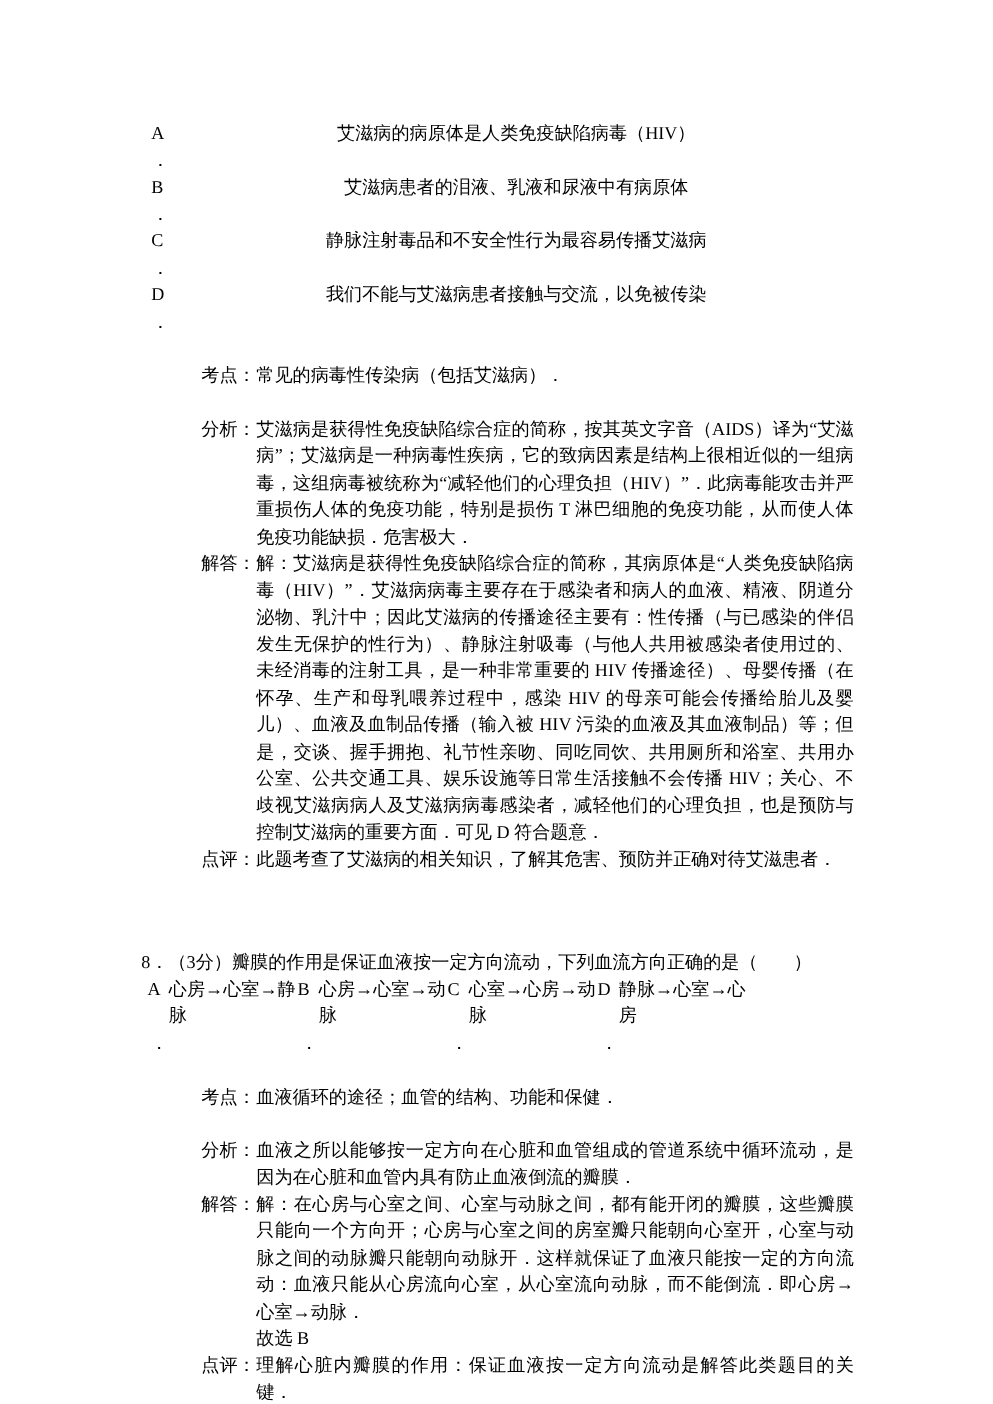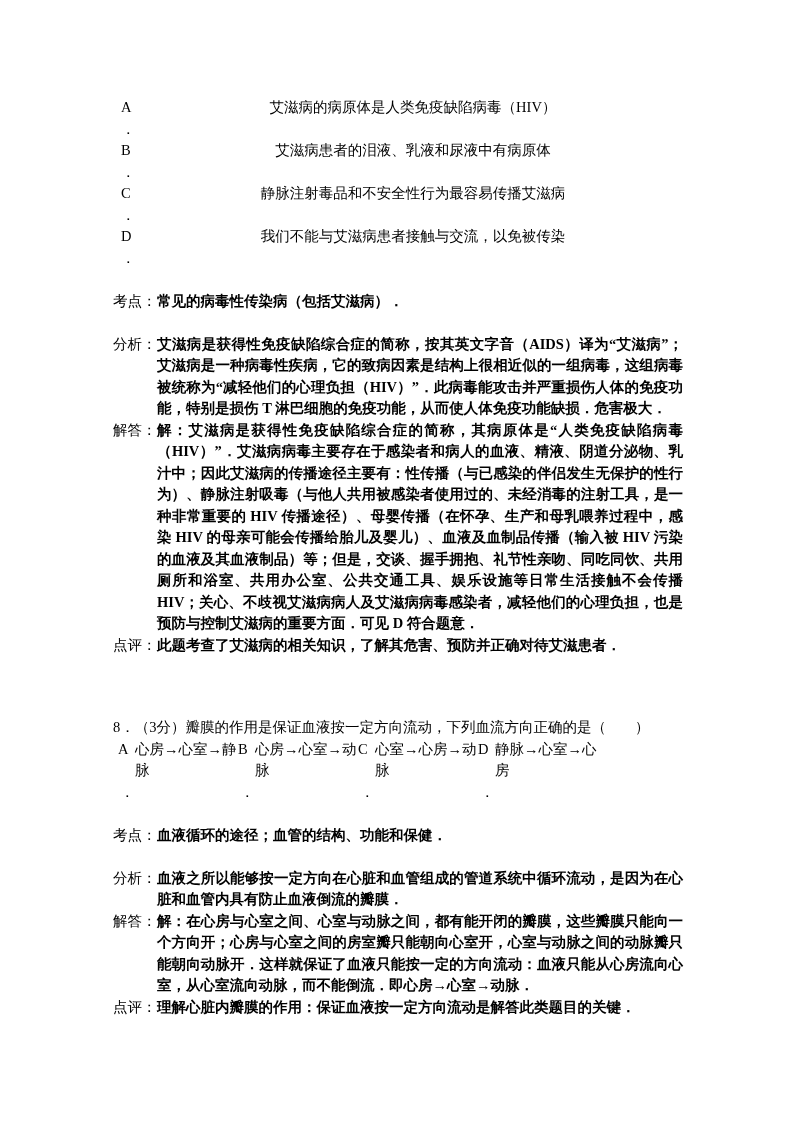--- a/index.html
+++ b/index.html
@@ -20,23 +20,23 @@
     top: 97px;
     width: 570px;
   }
   
   .opt-line { display: flex; }
   .opt-letter { flex: none; width: 30px; padding-left: 8px; box-sizing: border-box; }
   .opt-text { flex: 1; text-align: center; }
   .dot-line { padding-left: 8px; height: 21.5px; }
   
   .sec { display: flex; }
-  .sec-label { flex: none; width: 44px; }
+  .sec-label { flex: none; width: 44px; margin-left: 48px; }
   .sec-body { flex: 1; text-align: justify; }
-  .sec-body p { margin: 0; font-weight: bold; }
+  .sec-body p { margin: 0; }
   .gap1 { margin-top: 21.5px; }
   .gap2 { margin-top: 61px; }
   
   .q-title { }
   .q8-opts { display: flex; padding-left: 5px; }
   .q8-opt { flex: none; width: 120px; display: flex; }
   .q8-opt .l { flex: none; width: 17px; }
   .q8-dots { display: flex; padding-left: 5px; height: 21.5px; }
   .q8-dots .d { flex: none; width: 120px; padding-left: 2px; box-sizing: border-box; }
 </style>
@@ -135,20 +135,21 @@
       <span class="sec-label">分析：</span>
       <div class="sec-body">
         <p>血液之所以能够按一定方向在心脏和血管组成的管道系统中循环流动，是因为在心脏和血管内具有防止血液倒流的瓣膜．</p>
       </div>
     </div>
 
     <div class="sec">
       <span class="sec-label">解答：</span>
       <div class="sec-body">
         <p>解：在心房与心室之间、心室与动脉之间，都有能开闭的瓣膜，这些瓣膜只能向一个方向开；心房与心室之间的房室瓣只能朝向心室开，心室与动脉之间的动脉瓣只能朝向动脉开．这样就保证了血液只能按一定的方向流动：血液只能从心房流向心室，从心室流向动脉，而不能倒流．即心房→心室→动脉．</p>
+        <p>故选 B</p>
       </div>
     </div>
 
     <div class="sec">
       <span class="sec-label">点评：</span>
       <div class="sec-body">
         <p>理解心脏内瓣膜的作用：保证血液按一定方向流动是解答此类题目的关键．</p>
       </div>
     </div>
 

